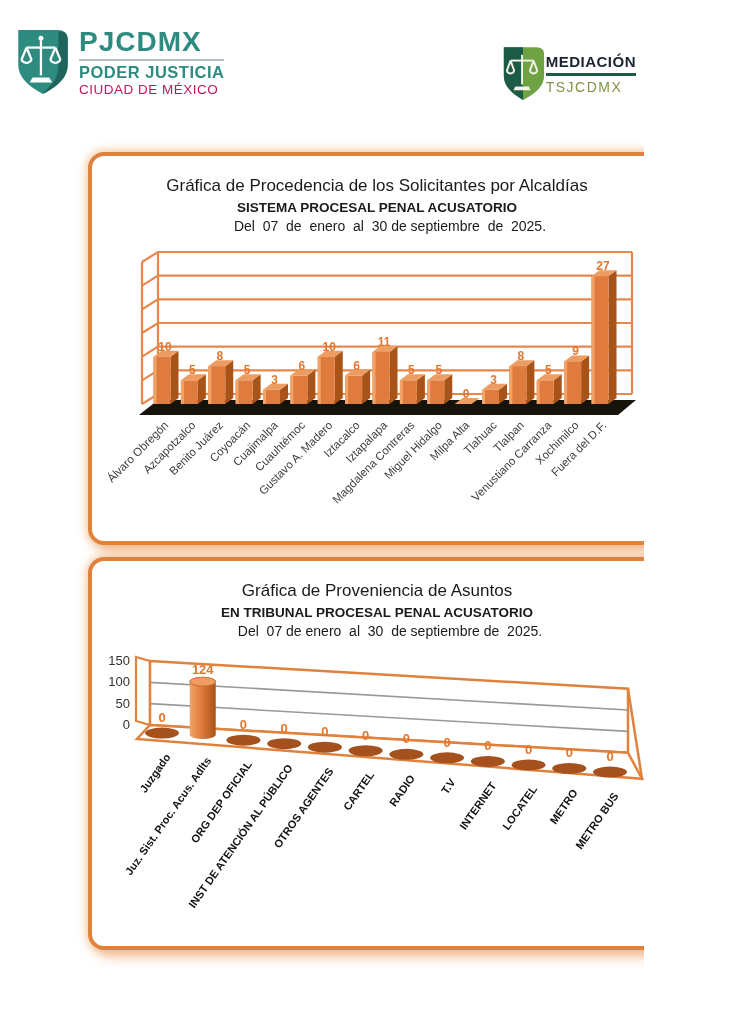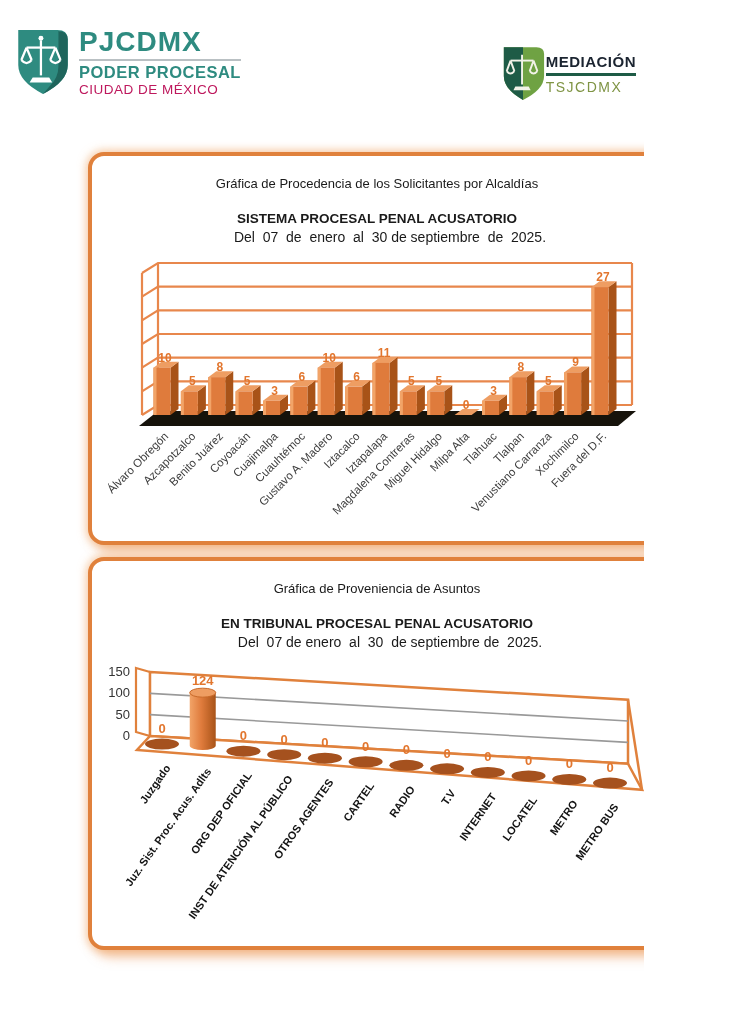--- a/index.html
+++ b/index.html
@@ -22,22 +22,22 @@
   .med-rule{height:3px;background:#1E5B46;margin:3px 0;}
   .med-line2{font-size:14px;color:#7F9444;letter-spacing:1.5px;}
 
   
   .panel{position:absolute;left:88px;width:570px;height:385px;background:#fff;
          border:4px solid #E0813C;border-radius:16px;
          box-shadow:0 0 8px 2px rgba(240,165,100,.55), 7px 7px 12px rgba(233,141,73,.5);}
   .panel1{top:152px;}
   .panel2{top:557px;}
   .chart-title{padding-top:20px;text-align:center;color:#1a1a1a;}
-  .chart-title .l1{font-size:13px;}
-  .chart-title .l2{font-size:13.5px;font-weight:bold;margin-top:20px;}
+  .chart-title .l1{font-size:17px;}
+  .chart-title .l2{font-size:13.5px;font-weight:bold;margin-top:4px;}
   .chart-title .l3{font-size:14px;margin-top:3px;white-space:pre-wrap;margin-left:26px;}
   svg.chart{display:block;margin:0 auto;}
 </style>
 </head>
 <body>
 
 <div class="page">
 
   <header class="hdr">
 
@@ -50,21 +50,21 @@
           <line x1="12" y1="19" x2="40" y2="19"></line>
           <path d="M12 19 L7 31 M12 19 L17 31 M7 31 Q12 37 17 31"></path>
           <path d="M40 19 L35 31 M40 19 L45 31 M35 31 Q40 37 45 31"></path>
         </g>
         <circle cx="26" cy="10" r="2.4" fill="#FFFFFF"></circle>
         <path d="M18 48 H34 L37 53 H15 Z" fill="#FFFFFF"></path>
       </svg>
       <div class="txt">
         <div class="acronym">PJCDMX</div>
         <div class="logo-div"></div>
-        <div class="pj-line1">PODER PROCESAL</div>
+        <div class="pj-line1">PODER JUSTICIA</div>
         <div class="pj-line2">CIUDAD DE MÉXICO</div>
       </div>
     </div>
 
 
     <div class="logo-right">
       <svg width="46" height="60" viewBox="0 0 48 60">
         <path d="M4 2 H38 Q46 2 46 9 V32 Q46 46 24 57 Q4 46 4 32 Z" fill="#6FA243"></path>
         <path d="M4 2 H24 V57 Q4 46 4 32 Z" fill="#1E5B46"></path>
         <g stroke="#F2F2E8" stroke-width="2" fill="none">

